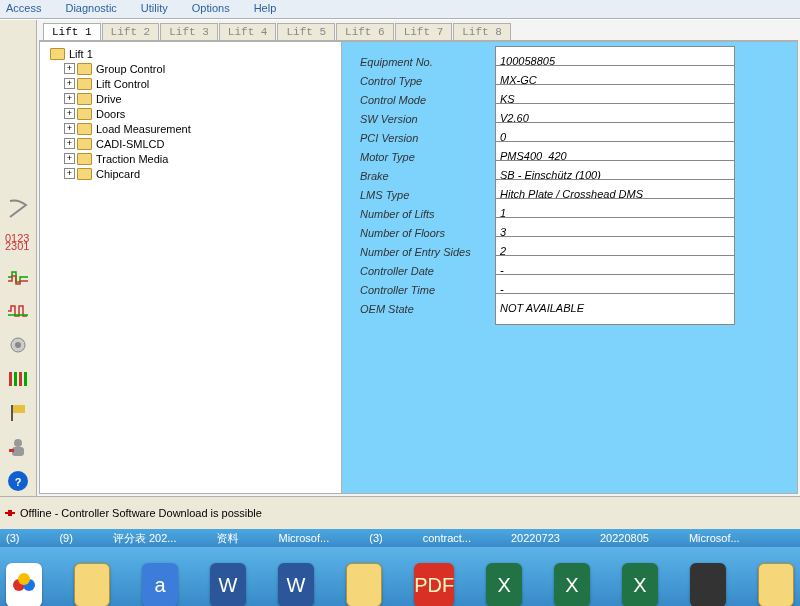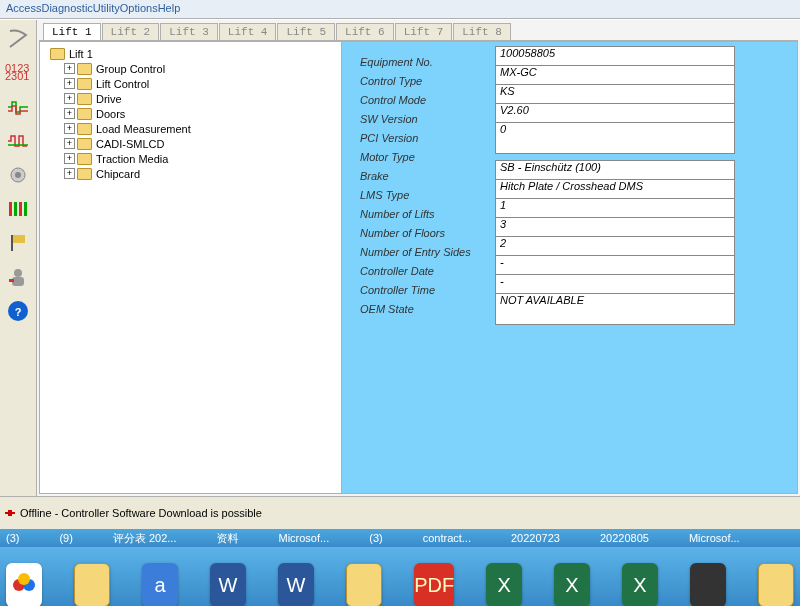--- a/index.html
+++ b/index.html
@@ -1,44 +1,44 @@
 <!DOCTYPE html>
 <html><head>
 <meta charset="utf-8">
 <style>
 * { box-sizing: border-box; margin: 0; padding: 0; font-family: "Microsoft Sans Serif", Tahoma, sans-serif; font-size: 11px; }
 body { width: 800px; height: 606px; background: #e8e8e8; overflow: hidden; position: relative; }
 
-.menubar { height: 19px; background: #e8eef5; padding: 2px 6px; color: #2b5f9d; display: flex; gap: 0; border-bottom: 1px solid #b0b0b0; }
+.menubar { height: 19px; background: #e8eef5; padding: 2px 6px; color: #2b5f9d; display: flex; gap: 24px; border-bottom: 1px solid #b0b0b0; }
 .menubar span { cursor: default; }
 
 .app-body { display: flex; height: 477px; background: #f4f4f4; border-top: 1px solid #fff; }
 
-.sidebar { width: 37px; background: #ece9d8; border-right: 1px solid #b0b0b0; display: flex; flex-direction: column; align-items: center; padding-top: 4px; gap: 4px; }
+.sidebar { width: 37px; background: #ece9d8; border-right: 1px solid #b0b0b0; display: flex; flex-direction: column; align-items: center; padding-top: 4px; gap: 4px; justify-content: flex-end; }
 .sidebar-icon { width: 30px; height: 30px; display: flex; align-items: center; justify-content: center; }
 
 .main { flex: 1; display: flex; flex-direction: column; background: #f4f4f4; }
 
 .tabbar { height: 20px; display: flex; align-items: flex-end; padding-left: 6px; background: #f4f4f4; }
 .tab { padding: 2px 8px; border: 1px solid #b0b0b0; background: #ece9d8; color: #888; margin-right: 1px; border-bottom: none; font-family: "Courier New", monospace; }
 .tab.active { background: #fff; color: #000; }
 
 .panels { flex: 1; display: flex; border-top: 1px solid #b0b0b0; margin: 0 2px 2px 2px; background: #fff; }
 
 .tree { width: 303px; border: 1px solid #b0b0b0; background: #fff; padding: 4px 2px; font-family: "Courier New", monospace; font-size: 12px; overflow: auto; }
 .tree-row { display: flex; align-items: center; height: 15px; white-space: nowrap; }
 .indent1 { padding-left: 8px; }
 .indent2 { padding-left: 22px; }
 .exp { width: 11px; height: 11px; border: 1px solid #888; background: #fff; display: inline-flex; align-items: center; justify-content: center; font-size: 9px; line-height: 1; margin-right: 2px; color: #000; }
 .folder { width: 15px; height: 12px; background: #f5d77a; border: 1px solid #b8922c; border-radius: 1px; margin-right: 4px; display: inline-block; }
 
 .details { flex: 1; border: 1px solid #b0b0b0; border-left: none; padding: 10px 18px; font-family: "Courier New", monospace; font-size: 12px; background: #7dd3fc; font-style: italic; }
 .detail-row { display: flex; align-items: center; height: 19px; margin-bottom: 0; }
 .detail-label { width: 135px; color: #333; }
-.detail-value { flex: 1; max-width: 240px; border: 1px solid #888; height: 32px; padding: 0 4px; background: #fff; color: #000; white-space: nowrap; overflow: hidden; }
+.detail-value { flex: 1; max-width: 240px; border: 1px solid #888; height: 32px; padding: 8px 4px; background: #fff; color: #000; white-space: nowrap; overflow: hidden; }
 
 .statusbar { height: 16px; background: #ece9d8; border-top: 1px solid #b0b0b0; display: flex; align-items: center; padding: 16px 4px; font-size: 11px; }
 .status-icon { width: 12px; height: 12px; margin-right: 4px; display: inline-flex; }
 
 .taskbar-labels { height: 18px; background: linear-gradient(#4ba7e0,#3a8bc9); display: flex; align-items: center; color: #fff; font-size: 10px; padding: 0 6px; gap: 40px; overflow: hidden; }
 .taskbar-labels span { white-space: nowrap; }
 
 .taskbar { height: 76px; background: linear-gradient(#5bb3e8,#2e7fbf); display: flex; align-items: center; padding: 4px 6px; gap: 32px; overflow: hidden; }
 .tb-icon { width: 44px; height: 44px; background: #fff; border-radius: 6px; display: flex; align-items: center; justify-content: center; font-size: 20px; color: #333; box-shadow: 0 1px 3px rgba(0,0,0,0.3); }
 .tb-icon.folder-i { background: #f5d77a; border: 1px solid #b8922c; }
@@ -196,20 +196,21 @@
           <div class="detail-row">
             <div class="detail-label">SW Version</div>
             <div class="detail-value">V2.60</div>
           </div>
           <div class="detail-row">
             <div class="detail-label">PCI Version</div>
             <div class="detail-value">0</div>
           </div>
           <div class="detail-row">
             <div class="detail-label">Motor Type</div>
+            <div class="detail-value">PMS400_420</div>
           </div>
           <div class="detail-row">
             <div class="detail-label">Brake</div>
             <div class="detail-value">SB - Einschütz (100)</div>
           </div>
           <div class="detail-row">
             <div class="detail-label">LMS Type</div>
             <div class="detail-value">Hitch Plate / Crosshead DMS</div>
           </div>
           <div class="detail-row">

